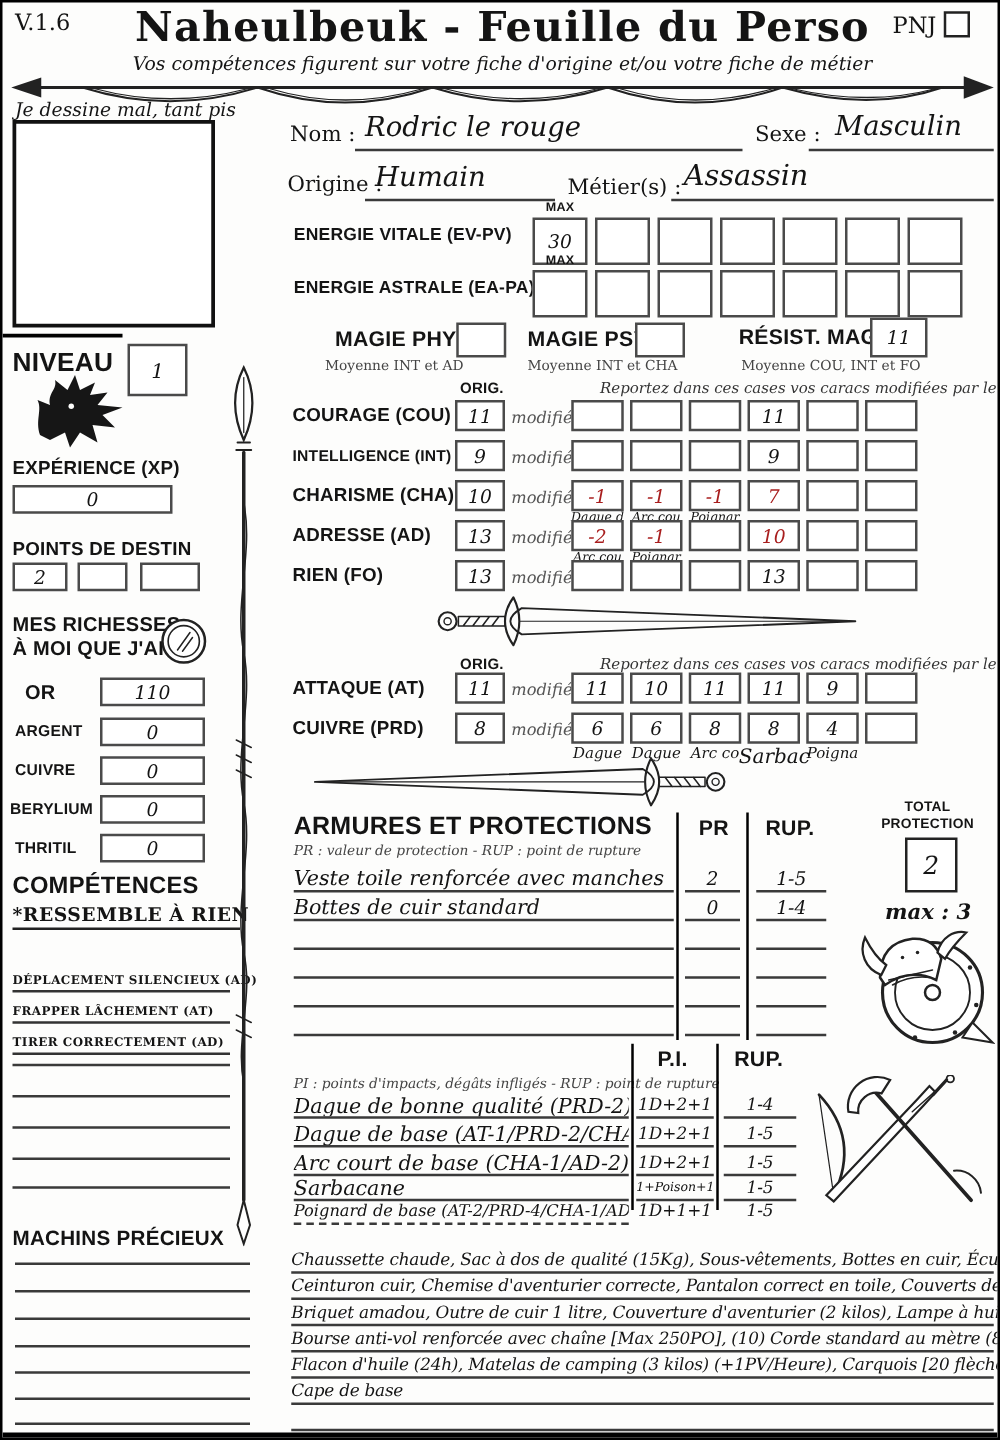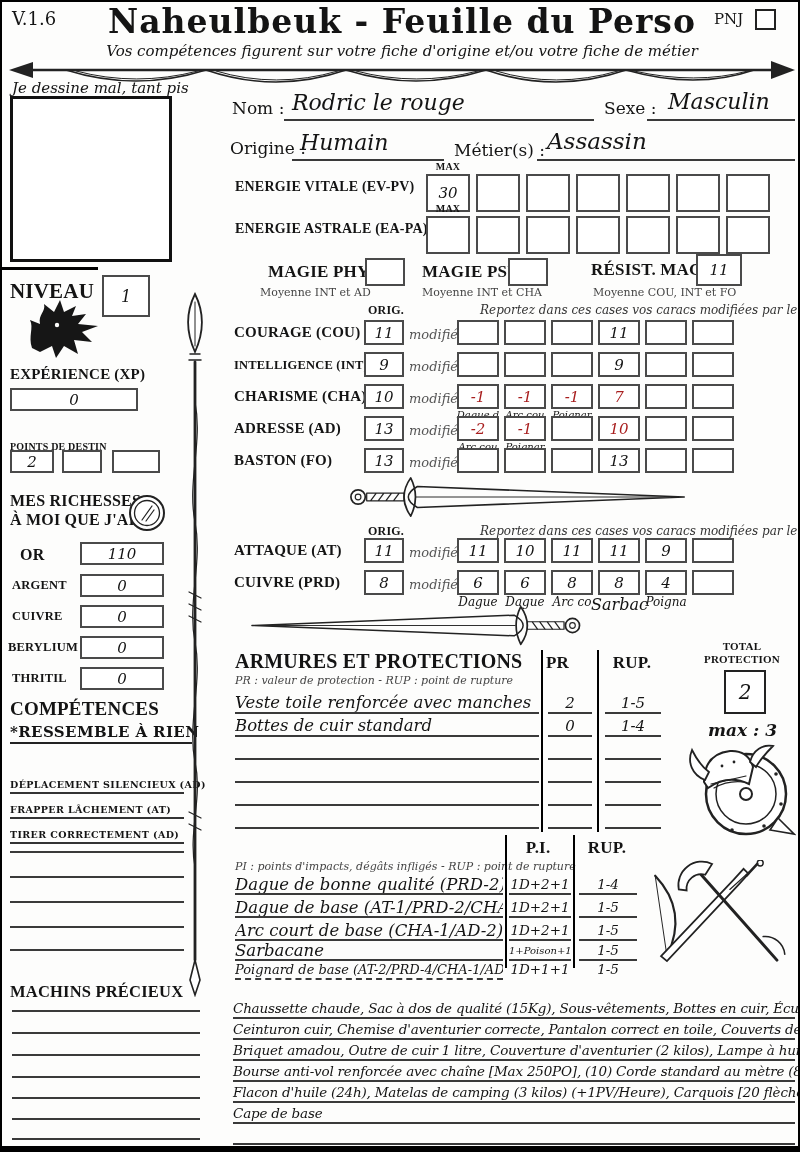--- a/index.html
+++ b/index.html
@@ -1,20 +1,20 @@
 <!DOCTYPE html>
 <html style="--accent-red: #a81e1e;"><head>
 <meta charset="utf-8">
 <style>
   *{box-sizing:border-box;margin:0;padding:0}
   :root{--accent-red:#a81e1e}
   body{background:#888;font-family:"DejaVu Sans",sans-serif}
   .page{position:relative;width:800px;height:1152px;background:#fdfdfc;border:2px solid #000;color:#141414;overflow:hidden}
   .abs{position:absolute}
-  .toon{font-family:Liberation Serif, serif;font-weight:700;letter-spacing:.2px}
+  .toon{font-family:Liberation Sans, sans-serif;font-weight:700;letter-spacing:.2px}
   .ser{font-family:"DejaVu Serif",serif}
   .hand{font-family:"DejaVu Serif",serif;font-style:italic}
   .box{position:absolute;border:2px solid #4a4a4a;background:#fff;display:flex;align-items:center;justify-content:center}
   .box .hand{font-size:15px}
   .ul{position:absolute;height:2px;background:#3a3a3a}
   .vl{position:absolute;width:2px;background:#000}
   .red{color:var(--accent-red)}
   .mod{font-family:"DejaVu Serif",serif;font-style:italic;color:#555;font-size:13px}
   .note{font-family:"DejaVu Serif",serif;font-style:italic;font-size:12px;color:#333;white-space:nowrap}
   .sub{font-family:"DejaVu Serif",serif;font-size:11px;color:#444;white-space:nowrap}
@@ -43,21 +43,21 @@
   svg{display:block}
   .ink{stroke:#222;fill:none;stroke-linecap:round;stroke-linejoin:round}
 </style>
 </head>
 <body>
 
 <div class="page">
 
   <span class="abs ser" style="left:10px;top:6px;font-size:18px">V.1.6</span>
   <div class="abs ser" style="left:100px;top:0;width:600px;text-align:center;font-size:33px;font-weight:700;letter-spacing:1px">Naheulbeuk - Feuille du Perso</div>
-  <span class="abs ser" style="left:712px;top:8px;font-size:15px">PNJ</span>
+  <span class="abs ser" style="left:712px;top:8px;font-size:18px">PNJ</span>
   <div class="abs" style="left:753px;top:7px;width:21px;height:21px;border:2px solid #222;background:#fff"></div>
   <div class="abs hand" style="left:0;top:40px;width:800px;text-align:center;font-size:15px">Vos compétences figurent sur votre fiche d'origine et/ou votre fiche de métier</div>
 
   <svg class="abs" style="left:4px;top:57px" width="792" height="27" viewBox="0 0 792 27">
     <line class="ink" x1="26" y1="11" x2="766" y2="11" stroke-width="2.4"></line>
     <polygon points="3,11 27,3 27,19" fill="#222"></polygon>
     <polygon points="789,11 765,2 765,20" fill="#222"></polygon>
     <path class="ink" d="M60,11 Q130,33 200,11 M200,11 Q270,35 340,11 M340,11 Q410,33 480,11 M480,11 Q550,35 620,11 M620,11 Q690,31 748,11" stroke-width="1.6"></path>
     <path class="ink" d="M70,12 Q130,28 192,12 M210,12 Q270,30 332,12 M350,12 Q410,28 472,12 M490,12 Q550,30 612,12 M628,12 Q690,26 742,12" stroke-width="1"></path>
   </svg>
@@ -74,21 +74,21 @@
   <svg class="abs" style="left:24px;top:296px" width="76" height="62" viewBox="0 0 76 62">
     <path d="M6,50 C2,38 8,30 4,22 L14,26 C12,16 20,14 18,6 L28,14 L34,2 L38,14 L50,8 L46,18 L60,16 L52,26 L72,28 L56,34 L66,44 L48,42 L52,56 L38,48 L30,60 L26,48 L14,54 Z" fill="#161616"></path>
     <circle cx="31" cy="27" r="2.2" fill="#fdfdfc"></circle>
   </svg>
 
   <span class="abs toon" style="left:8px;top:364px;font-size:15px">EXPÉRIENCE (XP)</span>
   <div class="box" style="left:8px;top:386px;width:128px;height:23px">
       <span class="hand">0</span>
     </div>
 
-  <span class="abs toon" style="left:8px;top:439px;font-size:10px">POINTS DE DESTIN</span>
+  <span class="abs toon" style="left:8px;top:429px;font-size:15px">POINTS DE DESTIN</span>
   <div class="box" style="left:8px;top:448px;width:44px;height:23px">
       <span class="hand">2</span>
     </div>
   <div class="box" style="left:60px;top:448px;width:40px;height:23px">
       <span class="hand"></span>
     </div>
   <div class="box" style="left:110px;top:448px;width:48px;height:23px">
       <span class="hand"></span>
     </div>
 
@@ -340,21 +340,21 @@
         <span class="hand"></span>
       </div>
     <div class="sc c5 box">
         <span class="hand"></span>
       </div>
     <span class="tag t0">Arc cou</span>
     <span class="tag t1">Poignar</span>
   </div>
 
   <div class="srow" style="top:446px">
-    <span class="slbl toon">BASTON (FO)</span>
+    <span class="slbl toon">RIEN (FO)</span>
     <div class="obox box" style="border-width:2.5px">
         <span class="hand">13</span>
       </div>
     <span class="smod mod">modifiée...</span>
     <div class="sc c0 box">
         <span class="hand"></span>
       </div>
     <div class="sc c1 box">
         <span class="hand"></span>
       </div>
@@ -447,21 +447,21 @@
     <path class="ink" d="M6,25 L285,14 Q304,25 285,36 Z" stroke-width="1.6" fill="#fff"></path>
     <line class="ink" x1="22" y1="25" x2="286" y2="25" stroke-width="1"></line>
     <path class="ink" d="M292,5 Q282,25 292,45 Q299,35 299,25 Q299,15 292,5 Z" stroke-width="1.8" fill="#fff"></path>
     <path class="ink" d="M299,21 L338,21 L338,29 L299,29 Z M304,21 L310,29 M312,21 L318,29 M320,21 L326,29 M328,21 L334,29" stroke-width="1.3" fill="#fff"></path>
     <circle class="ink" cx="347" cy="25" r="7.5" stroke-width="1.8" fill="#fff"></circle>
     <circle class="ink" cx="347" cy="25" r="3" stroke-width="1.2"></circle>
   </svg>
 
   <span class="abs toon" style="left:233px;top:648px;font-size:20px">ARMURES ET PROTECTIONS</span>
   <span class="abs sub" style="left:233px;top:672px;font-style:italic">PR : valeur de protection - RUP : point de rupture</span>
-  <span class="abs toon" style="left:544px;top:651px;width:50px;font-size:17px">PR</span>
+  <span class="abs toon" style="left:544px;top:651px;width:50px;text-align:center;font-size:17px">PR</span>
   <span class="abs toon" style="left:599px;top:651px;width:62px;text-align:center;font-size:17px">RUP.</span>
   <div class="vl" style="left:539px;top:648px;height:182px"></div>
   <div class="vl" style="left:595px;top:648px;height:182px"></div>
 
   <div class="aname hand" style="top:690px">Veste toile renforcée avec manches</div>
   <div class="apr hand" style="top:690px">2</div>
   <div class="arup hand" style="top:690px">1-5</div>
   <div class="aname hand" style="top:713px">Bottes de cuir standard</div>
   <div class="apr hand" style="top:713px">0</div>
   <div class="arup hand" style="top:713px">1-4</div>

